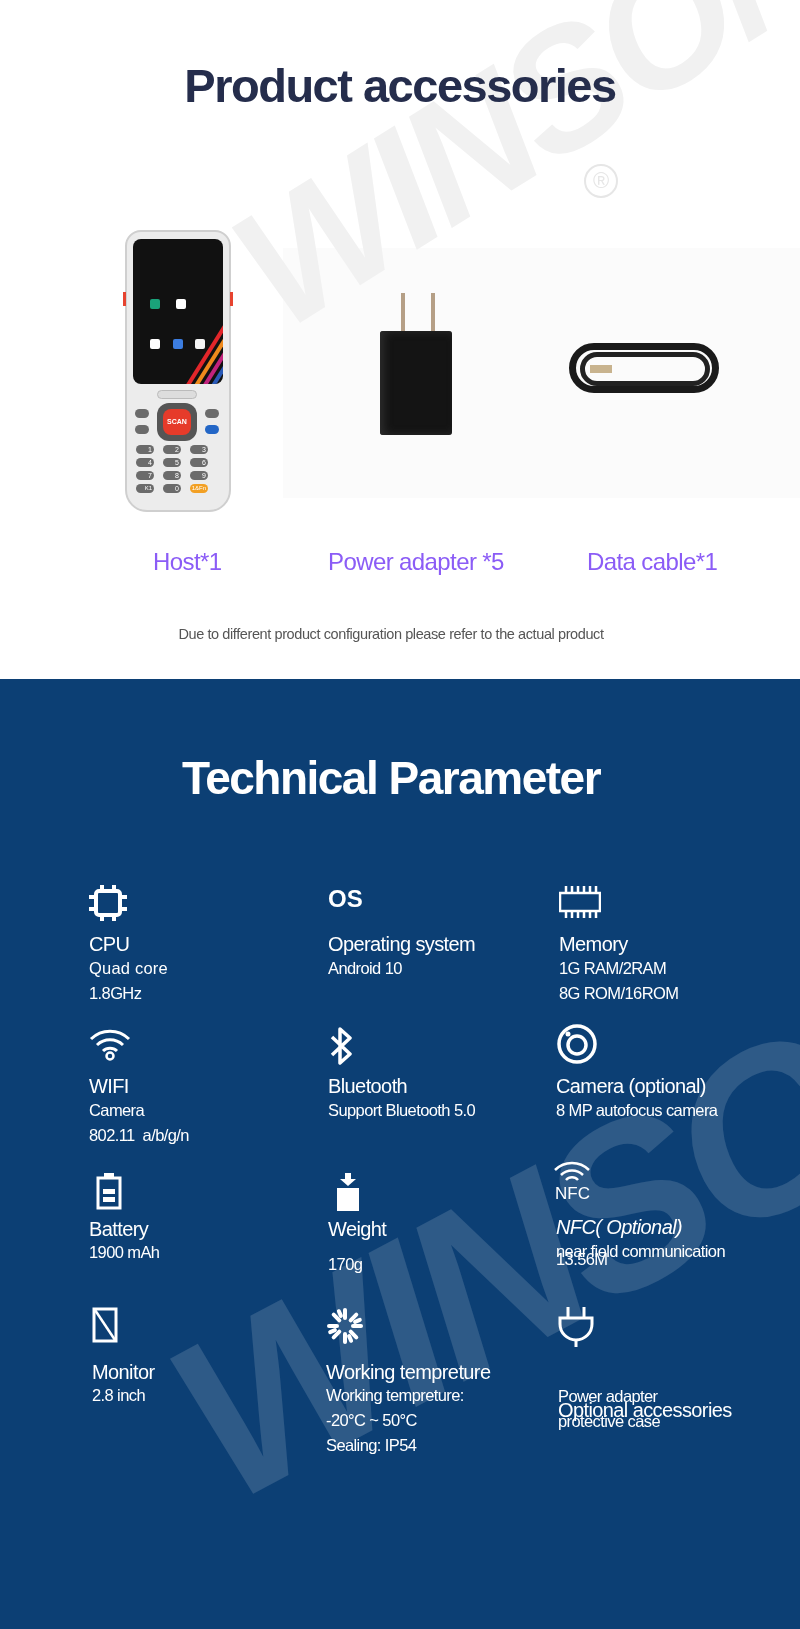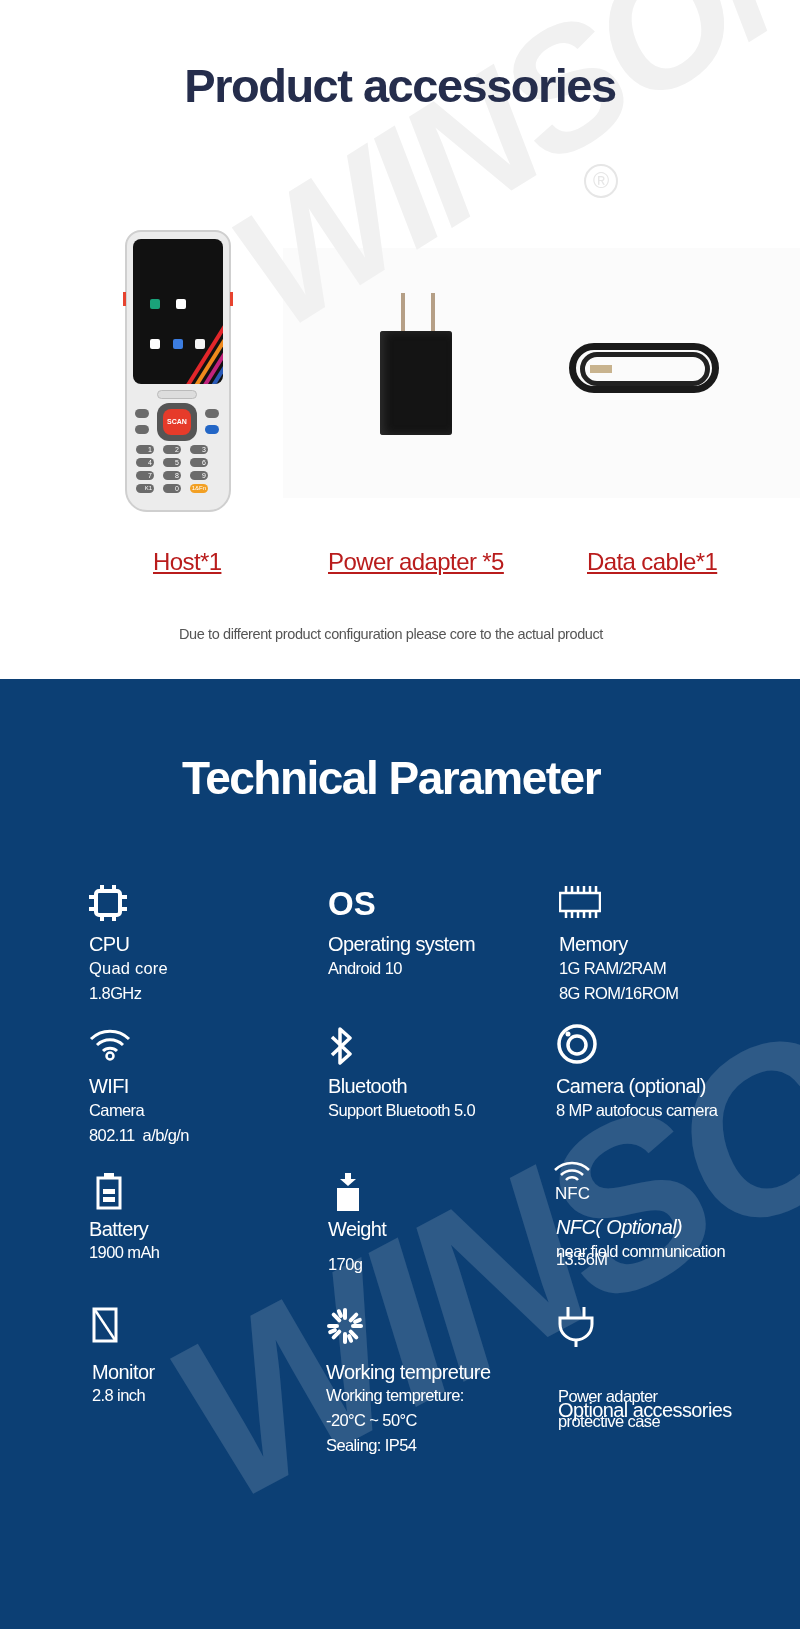--- a/index.html
+++ b/index.html
@@ -25,32 +25,32 @@
   .side-btn { position: absolute; width: 3px; height: 14px; background: #e6432f; }
 
   
   .adapter { position: absolute; left: 380px; top: 331px; width: 72px; height: 104px; background: #141414; border-radius: 3px; box-shadow: inset 4px 0 8px #2d2d2d; }
   .prong { position: absolute; width: 4px; height: 38px; background: #b59f86; top: 293px; }
   
   .cable { position: absolute; left: 569px; top: 343px; width: 150px; height: 50px; border: 7px solid #1a1a1a; border-radius: 28px; }
   .cable2 { position: absolute; left: 580px; top: 352px; width: 130px; height: 34px; border: 5px solid #222; border-radius: 22px; }
   .usb { position: absolute; left: 590px; top: 365px; width: 22px; height: 8px; background: #c8b38e; }
 
-  .acc-label { position: absolute; top: 548px; font-size: 24px; color: #b91c1c; letter-spacing: -0.6px; white-space: nowrap; text-decoration: underline; }
+  .acc-label { position: absolute; top: 548px; font-size: 24px; color: #8b5cf6; letter-spacing: -0.6px; white-space: nowrap; }
   .acc-note { position: absolute; left: 0; width: 782px; top: 626px; text-align: center; font-size: 14.5px; color: #555; letter-spacing: -0.4px; }
 
   
   .tech { position: absolute; left: 0; top: 679px; width: 800px; height: 950px; background: #0c3f74; overflow: hidden; }
   .tech-title { position: absolute; left: 0; width: 782px; top: 72px; text-align: center; font-size: 46px; font-weight: bold; color: #fff; letter-spacing: -1.5px; }
   .wm-dark { position: absolute; left: 130px; top: 640px; font-size: 230px; font-weight: bold; font-style: italic; color: rgba(255,255,255,0.14); transform: rotate(-28deg); transform-origin: left top; letter-spacing: -10px; white-space: nowrap; }
   .spec { position: absolute; color: #fff; }
   .spec .icon { position: absolute; left: 0; top: 0; }
   .spec-label { position: absolute; left: 0; font-size: 20px; letter-spacing: -0.6px; white-space: nowrap; }
   .spec-line { position: absolute; left: 0; font-size: 16.5px; letter-spacing: -0.6px; white-space: nowrap; }
-  .os-text { font-size: 33px; font-weight: bold; letter-spacing: 0; }
+  .os-text { font-size: 24px; font-weight: bold; letter-spacing: 0; }
   .nfc-text { font-size: 17px; position: absolute; left: 2px; top: 24px; text-align: center; }
 
   .footer-url { position: absolute; right: 6px; top: 884px; font-size: 47px; color: #dde3ec; letter-spacing: 0.5px; white-space: nowrap; }
 </style>
 </head>
 <body>
 
 <section class="acc">
   <div class="bg-panel"></div>
   <div class="wm-light">WINSON</div>
@@ -98,21 +98,21 @@
   <div class="adapter"></div>
 
   <div class="cable"></div>
   <div class="cable2"></div>
   <div class="usb"></div>
 
   <div class="acc-label" style="left:153px;">Host*1</div>
   <div class="acc-label" style="left:328px;">Power adapter *5</div>
   <div class="acc-label" style="left:587px;">Data cable*1</div>
 
-  <p class="acc-note">Due to different product configuration please core to the actual product</p>
+  <p class="acc-note">Due to different product configuration please refer to the actual product</p>
 </section>
 
 <section class="tech">
   <div class="wm-dark">WINSON</div>
   <h2 class="tech-title">Technical Parameter</h2>
 
   <div class="spec" style="left:89px;top:206px;">
     <svg class="icon" width="38" height="36" viewBox="0 0 38 36">
       <rect x="7" y="6" width="24" height="24" rx="3" fill="none" stroke="#fff" stroke-width="4"></rect>
       <path d="M13 0v6M25 0v6M13 30v6M25 30v6M0 12h7M0 24h7M31 12h7M31 24h7" stroke="#fff" stroke-width="4"></path>

